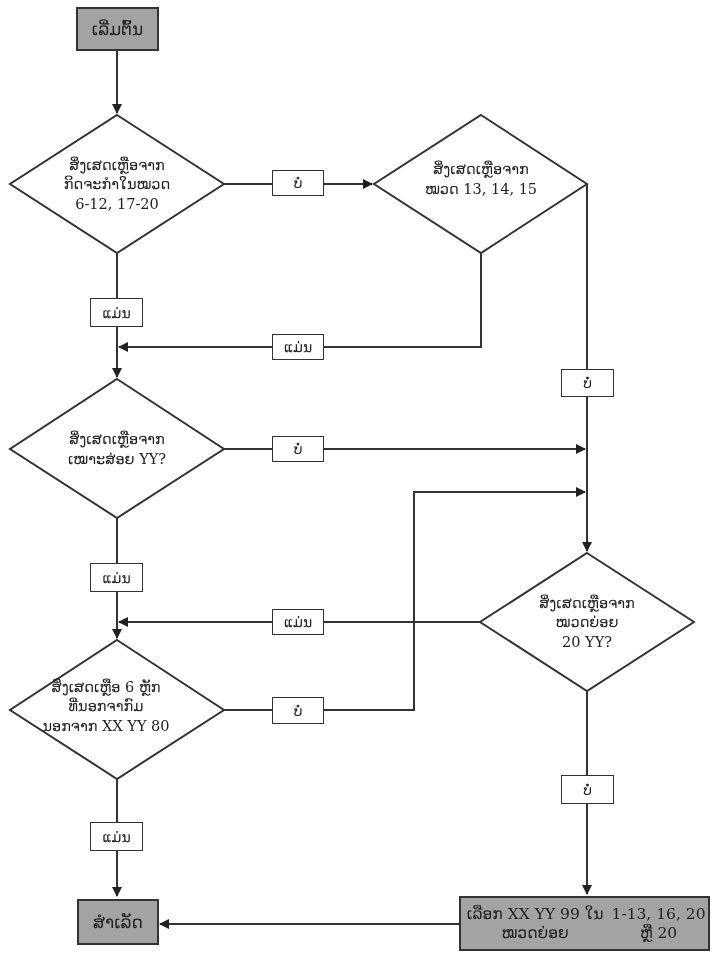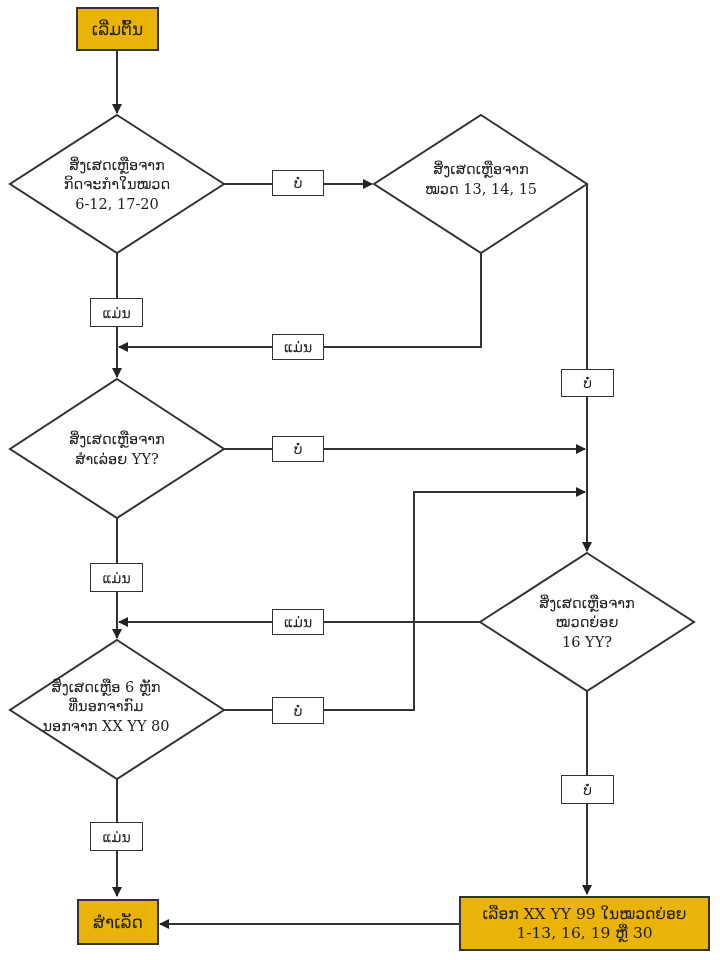--- a/index.html
+++ b/index.html
@@ -1,20 +1,20 @@
 <!DOCTYPE html>
 <html><head>
 <meta charset="utf-8">
 <style>
   html, body { margin: 0; padding: 0; background: #ffffff; }
   body { width: 720px; height: 960px; position: relative; overflow: hidden;
          font-family: "DejaVu Serif", "Liberation Serif", serif; color: #222; }
   svg.links { position: absolute; left: 0; top: 0; width: 720px; height: 960px; }
   .box { position: absolute; box-sizing: border-box; border: 2px solid #333;
-         background: #eab308; display: flex; align-items: center; justify-content: center;
+         background: #a3a3a3; display: flex; align-items: center; justify-content: center;
          text-align: center; font-size: 17px; line-height: 1.2; }
   .label { position: absolute; box-sizing: border-box; border: 1.5px solid #333;
            background: #fff; display: flex; align-items: center; justify-content: center;
            font-size: 14px; }
   .dtext { position: absolute; display: flex; flex-direction: column;
            align-items: center; justify-content: center; text-align: right;
            font-size: 14.5px; line-height: 1.35; }
   .dtext span { display: block; white-space: nowrap; }
 </style>
 </head>
@@ -68,36 +68,36 @@
   <span>ສິ່ງເສດເຫຼືອຈາກ</span>
   <span>ກິດຈະກຳໃນໝວດ</span>
   <span>6-12, 17-20</span>
 </div>
 <div class="dtext" style="left:394px; top:150px; width:174px; height:60px;">
   <span>ສິ່ງເສດເຫຼືອຈາກ</span>
   <span>ໝວດ  13, 14, 15</span>
 </div>
 <div class="dtext" style="left:30px; top:420px; width:174px; height:60px;">
   <span>ສິ່ງເສດເຫຼືອຈາກ</span>
-  <span>ສຳເລ່ອຍ  YY?</span>
+  <span>ເໝາະສ່ອຍ  YY?</span>
 </div>
 <div class="dtext" style="left:500px; top:583px; width:174px; height:80px;">
   <span>ສິ່ງເສດເຫຼືອຈາກ</span>
   <span>ໝວດຍ່ອຍ</span>
-  <span>16  YY?</span>
+  <span>20  YY?</span>
 </div>
 <div class="dtext" style="left:19px; top:667px; width:174px; height:80px;">
   <span>ສິ່ງເສດເຫຼືອ  6  ຫຼັກ</span>
   <span>ທີ່ນອກຈາກົມ</span>
   <span>ນອກຈາກ  XX YY 80</span>
 </div>
 
-<div class="box" style="left:459px; top:896px; width:251px; height:55px; flex-direction:column; font-size:15.5px;">
+<div class="box" style="left:459px; top:896px; width:251px; height:55px; flex-direction:row; font-size:15.5px;">
   <span>ເລືອກ XX YY 99 ໃນໝວດຍ່ອຍ</span>
-  <span>1-13, 16, 19  ຫຼື  30</span>
+  <span>1-13, 16, 20  ຫຼື  20</span>
 </div>
 
 <div class="box" style="left:77px; top:899px; width:82px; height:46px;">
   <span>ສຳເລັດ</span>
 </div>
 
 <div class="label" style="left:272px; top:170px; width:52px; height:26px;">
   <span>ບໍ່</span>
   </div>
 <div class="label" style="left:90px; top:298px; width:53px; height:29px;">

